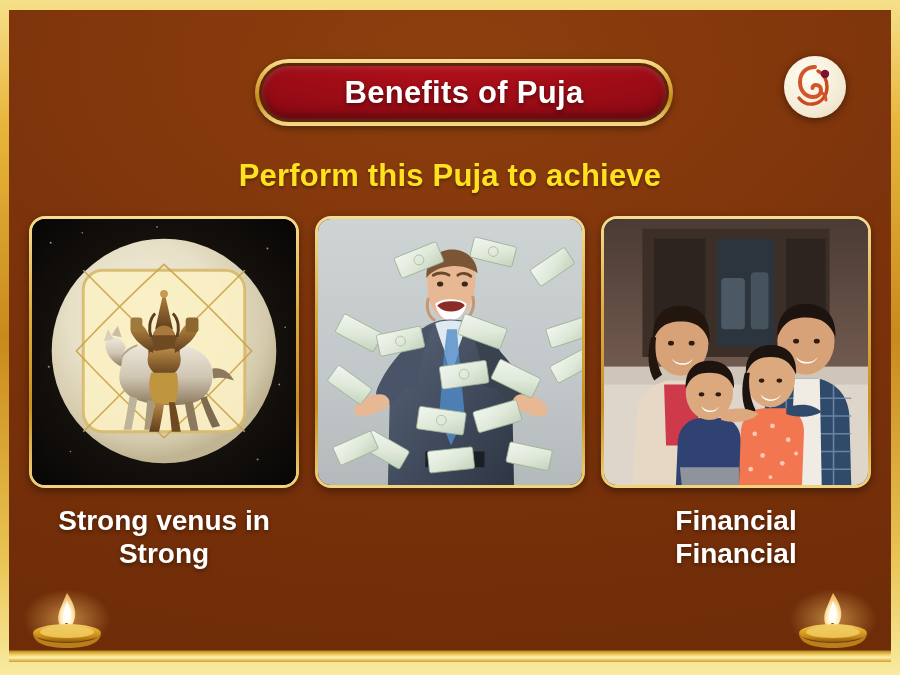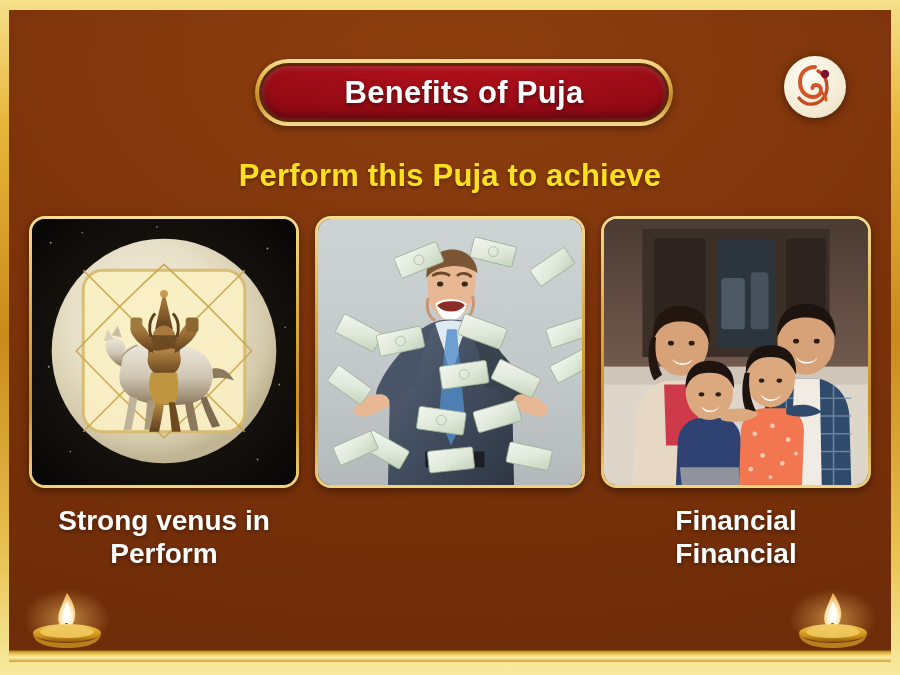--- a/index.html
+++ b/index.html
@@ -230,21 +230,21 @@
                 <path d="M122 156 C118 168 120 180 126 188 L146 188 C150 178 150 166 148 156 Z" fill="#c0953f"></path>
                 <path d="M126 186 C124 198 122 208 120 216 L130 216 C132 206 134 196 135 188 Z" fill="url(#bronze)"></path>
                 <path d="M140 186 C141 198 142 208 143 216 L152 216 C150 204 148 194 146 186 Z" fill="#6d4a20"></path>
                 <path d="M126 96 C120 102 119 112 122 120 M144 96 C150 102 151 112 148 120" fill="none" stroke="#5c3f1d" stroke-width="3"></path>
               </g>
             </svg>
           </div>
         </div>
         <div class="caption">
           <div>Strong venus in</div>
-          <div>Perform</div>
+          <div>Strong</div>
         </div>
       </div>
 
       <div class="col">
         <div class="card">
           <div class="card-in">
             <svg viewBox="0 0 270 270" preserveAspectRatio="xMidYMid slice">
               <defs>
                 <linearGradient id="greybg" x1="0" y1="0" x2="0" y2="1">
                   <stop offset="0%" stop-color="#ced3d4"></stop>

